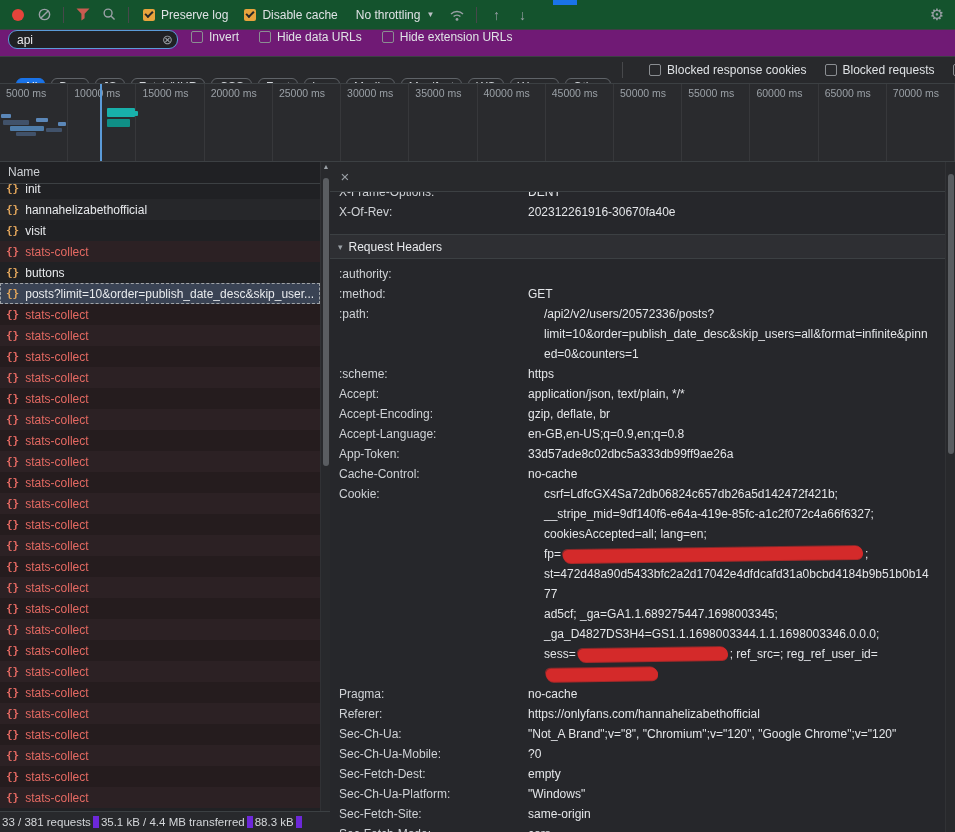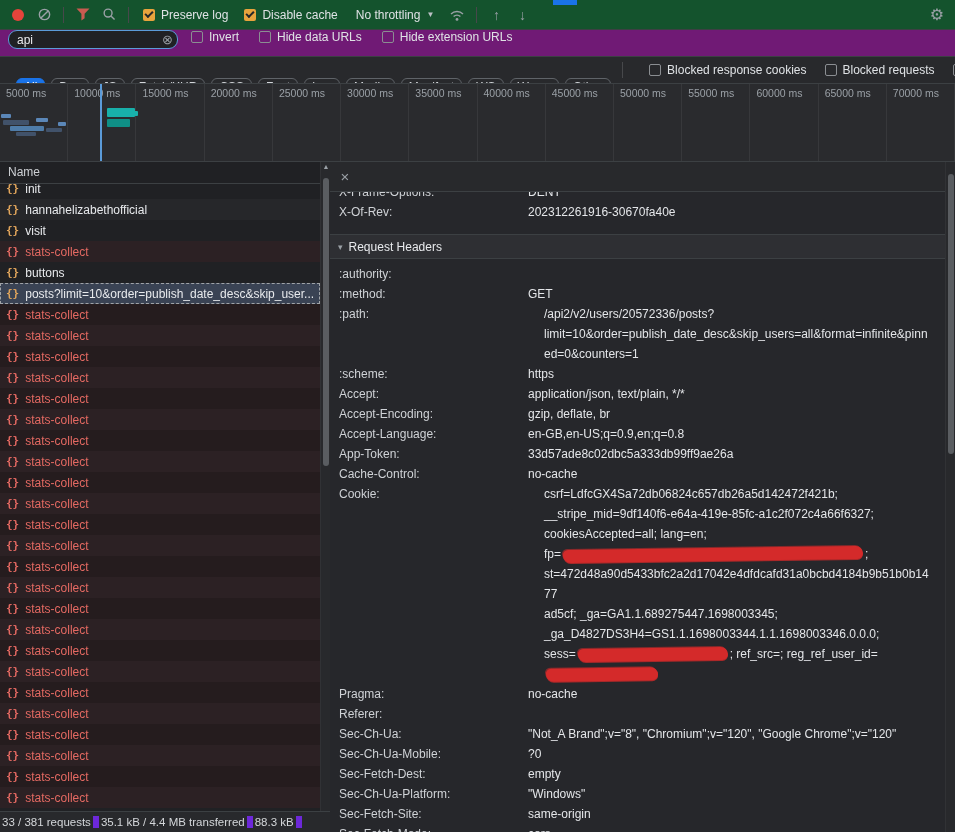--- a/index.html
+++ b/index.html
@@ -478,20 +478,21 @@
                 <div class="vline">_ga_D4827DS3H4=GS1.1.1698003344.1.1.1698003346.0.0.0;</div>
                 <div class="vline">sess=<span class="redact md"></span>; ref_src=; reg_ref_user_id=<span class="redact sm"></span></div>
               </div>
             </div>
             <div class="hrow">
               <div class="hname">Pragma:</div>
               <div class="hvalue">no-cache</div>
             </div>
             <div class="hrow">
               <div class="hname">Referer:</div>
+              <div class="hvalue">https://onlyfans.com/hannahelizabethofficial</div>
             </div>
             <div class="hrow">
               <div class="hname">Sec-Ch-Ua:</div>
               <div class="hvalue">"Not_A Brand";v="8", "Chromium";v="120", "Google Chrome";v="120"</div>
             </div>
             <div class="hrow">
               <div class="hname">Sec-Ch-Ua-Mobile:</div>
               <div class="hvalue">?0</div>
             </div>
             <div class="hrow">

